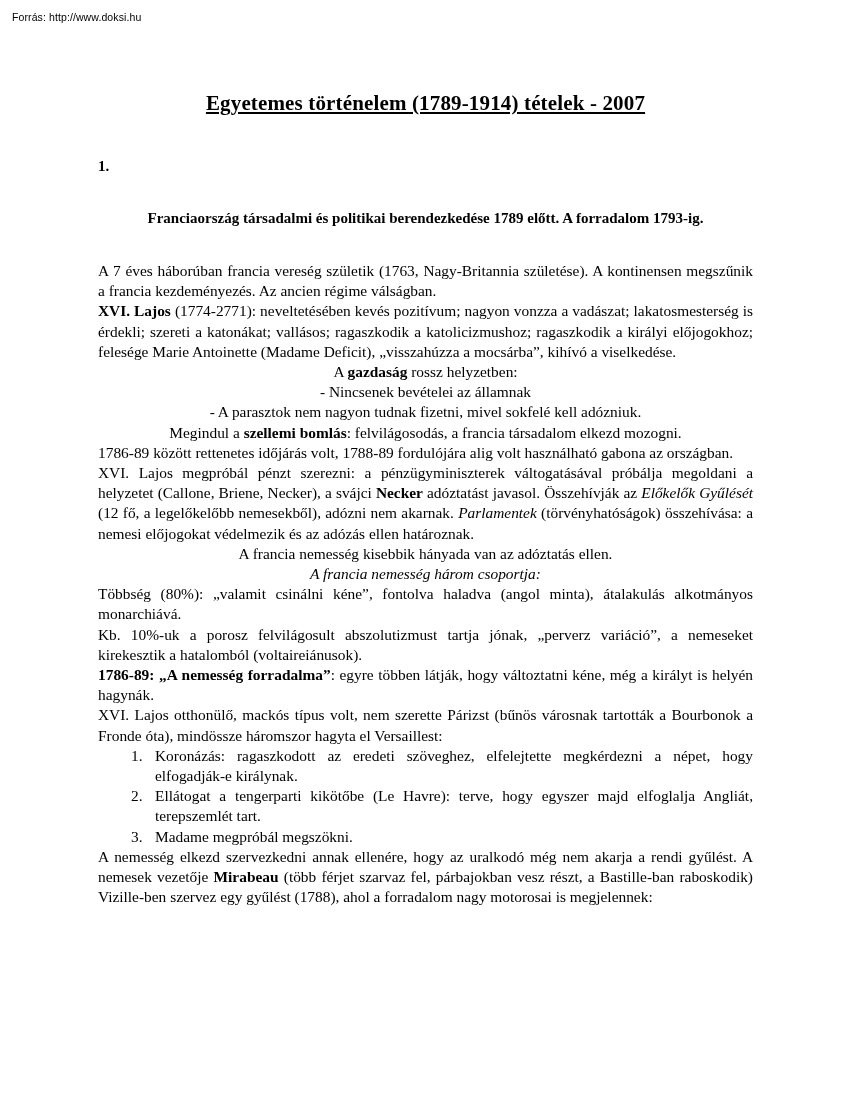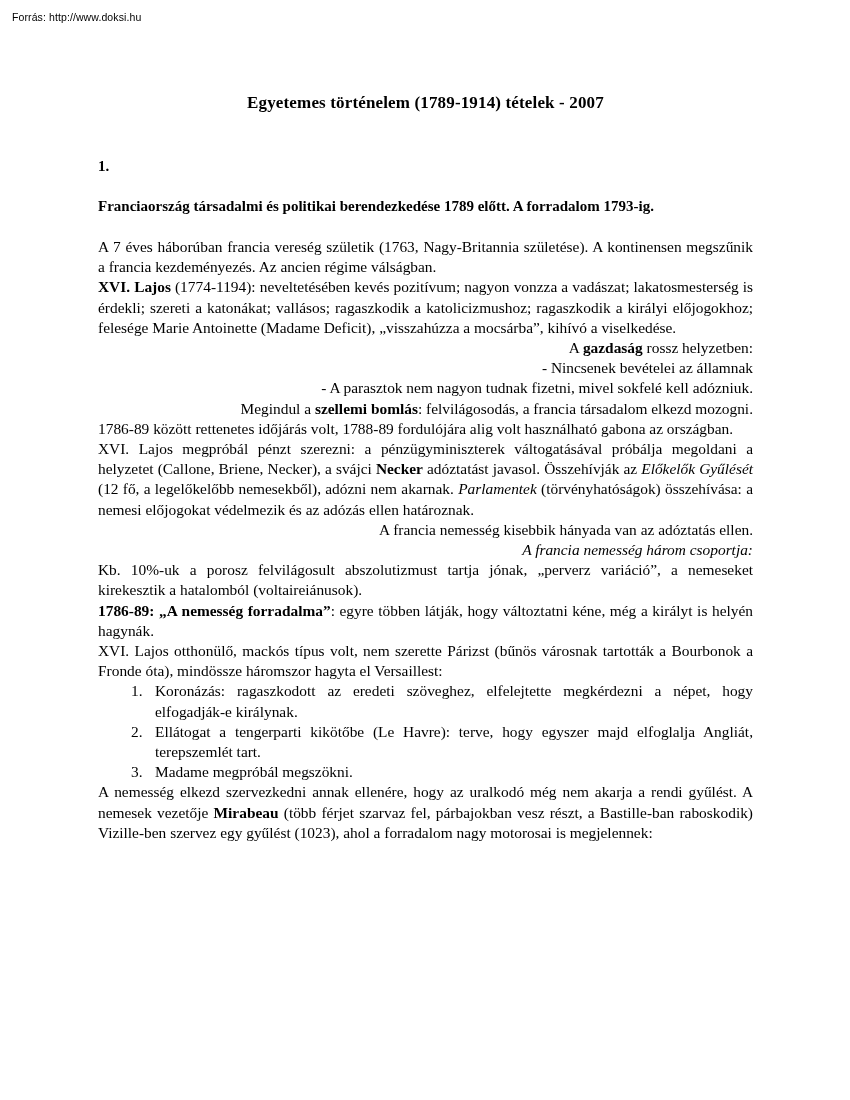--- a/index.html
+++ b/index.html
@@ -31,23 +31,24 @@
     color: #000000;
     letter-spacing: 0.1px;
   }
   .content {
     position: absolute;
     left: 98px;
     top: 92px;
     width: 655px;
   }
   h1.doc-title {
-    font-size: 17px;
+    font-size: 21px;
     font-weight: bold;
     text-align: center;
+    text-decoration: underline;
     margin: 0;
     padding: 0;
     line-height: 22px;
     letter-spacing: 0.15px;
   }
   .gap-title {
     height: 42px;
   }
   .section-number {
     font-size: 15px;
@@ -55,36 +56,36 @@
     line-height: 20px;
     margin: 0;
   }
   .gap-small {
     height: 20px;
   }
   .section-subtitle {
     font-size: 15px;
     font-weight: bold;
     line-height: 20px;
-    margin: 0;
-    text-align: left;
+    margin: 12px;
+    text-align: center;
   }
   .gap-medium {
     height: 21px;
   }
   p.body {
     font-size: 15.4px;
     line-height: 20.2px;
     margin: 0;
     text-align: justify;
     text-justify: inter-word;
     hyphens: none;
   }
   p.body.nojust {
-    text-align: right;
+    text-align: center;
   }
   b, strong { font-weight: bold; }
   i, em { font-style: italic; }
   ol.numbered {
     margin: 0;
     padding: 0;
     list-style: none;
     counter-reset: itm;
   }
   ol.numbered > li {
@@ -123,49 +124,50 @@
     <div class="section-number">1.</div>
 
     <div class="gap-small"></div>
 
     <div class="section-subtitle">Franciaország társadalmi és politikai berendezkedése 1789 előtt. A forradalom 1793-ig.</div>
 
     <div class="gap-medium"></div>
 
     <p class="body"><span>A 7 éves háborúban francia vereség születik (1763, Nagy-Britannia születése). A kontinensen megszűnik a francia kezdeményezés. Az ancien régime válságban.</span></p>
 
-    <p class="body"><b>XVI. Lajos</b><span> (1774-1194): neveltetésében kevés pozitívum; nagyon vonzza a vadászat; lakatosmesterség is érdekli; szereti a katonákat; vallásos; ragaszkodik a katolicizmushoz; ragaszkodik a királyi előjogokhoz; felesége Marie Antoinette (Madame Deficit), „visszahúzza a mocsárba”, kihívó a viselkedése.</span></p>
+    <p class="body"><b>XVI. Lajos</b><span> (1774-2771): neveltetésében kevés pozitívum; nagyon vonzza a vadászat; lakatosmesterség is érdekli; szereti a katonákat; vallásos; ragaszkodik a katolicizmushoz; ragaszkodik a királyi előjogokhoz; felesége Marie Antoinette (Madame Deficit), „visszahúzza a mocsárba”, kihívó a viselkedése.</span></p>
 
     <p class="body nojust"><span>A </span><b>gazdaság</b><span> rossz helyzetben:</span></p>
 
     <p class="body nojust"><span>- Nincsenek bevételei az államnak</span></p>
 
     <p class="body nojust"><span>- A parasztok nem nagyon tudnak fizetni, mivel sokfelé kell adózniuk.</span></p>
 
 
     <p class="body nojust"><span>Megindul a </span><b>szellemi bomlás</b><span>: felvilágosodás, a francia társadalom elkezd mozogni.</span></p>
 
     <p class="body"><span>1786-89 között rettenetes időjárás volt, 1788-89 fordulójára alig volt használható gabona az országban.</span></p>
 
     <p class="body"><span>XVI. Lajos megpróbál pénzt szerezni: a pénzügyminiszterek váltogatásával próbálja megoldani a helyzetet (Callone, Briene, Necker), a svájci </span><b>Necker</b><span> adóztatást javasol. Összehívják az </span><i>Előkelők Gyűlését</i><span> (12 fő, a legelőkelőbb nemesekből), adózni nem akarnak. </span><i>Parlamentek</i><span> (törvényhatóságok) összehívása: a nemesi előjogokat védelmezik és az adózás ellen határoznak.</span></p>
 
     <p class="body nojust"><span>A francia nemesség kisebbik hányada van az adóztatás ellen.</span></p>
 
     <p class="body nojust"><i>A francia nemesség három csoportja:</i></p>
 
+    <p class="body"><span>Többség (80%): „valamit csinálni kéne”, fontolva haladva (angol minta), átalakulás alkotmányos monarchiává.</span></p>
 
 
     <p class="body"><span>Kb. 10%-uk a porosz felvilágosult abszolutizmust tartja jónak, „perverz variáció”, a nemeseket kirekesztik a hatalomból (voltaireiánusok).</span></p>
 
     <p class="body"><b>1786-89: „A nemesség forradalma”</b><span>: egyre többen látják, hogy változtatni kéne, még a királyt is helyén hagynák.</span></p>
 
     <p class="body"><span>XVI. Lajos otthonülő, mackós típus volt, nem szerette Párizst (bűnös városnak tartották a Bourbonok a Fronde óta), mindössze háromszor hagyta el Versaillest:</span></p>
 
     <ol class="numbered">
       <li>Koronázás: ragaszkodott az eredeti szöveghez, elfelejtette megkérdezni a népet, hogy elfogadják-e királynak.</li>
       <li>Ellátogat a tengerparti kikötőbe (Le Havre): terve, hogy egyszer majd elfoglalja Angliát, terepszemlét tart.</li>
       <li>Madame megpróbál megszökni.</li>
     </ol>
 
-    <p class="body"><span>A nemesség elkezd szervezkedni annak ellenére, hogy az uralkodó még nem akarja a rendi gyűlést. A nemesek vezetője </span><b>Mirabeau</b><span> (több férjet szarvaz fel, párbajokban vesz részt, a Bastille-ban raboskodik) Vizille-ben szervez egy gyűlést (1023), ahol a forradalom nagy motorosai is megjelennek:</span></p>
+    <p class="body"><span>A nemesség elkezd szervezkedni annak ellenére, hogy az uralkodó még nem akarja a rendi gyűlést. A nemesek vezetője </span><b>Mirabeau</b><span> (több férjet szarvaz fel, párbajokban vesz részt, a Bastille-ban raboskodik) Vizille-ben szervez egy gyűlést (1788), ahol a forradalom nagy motorosai is megjelennek:</span></p>
 
   </div>
 </div>
 
 </body></html>

